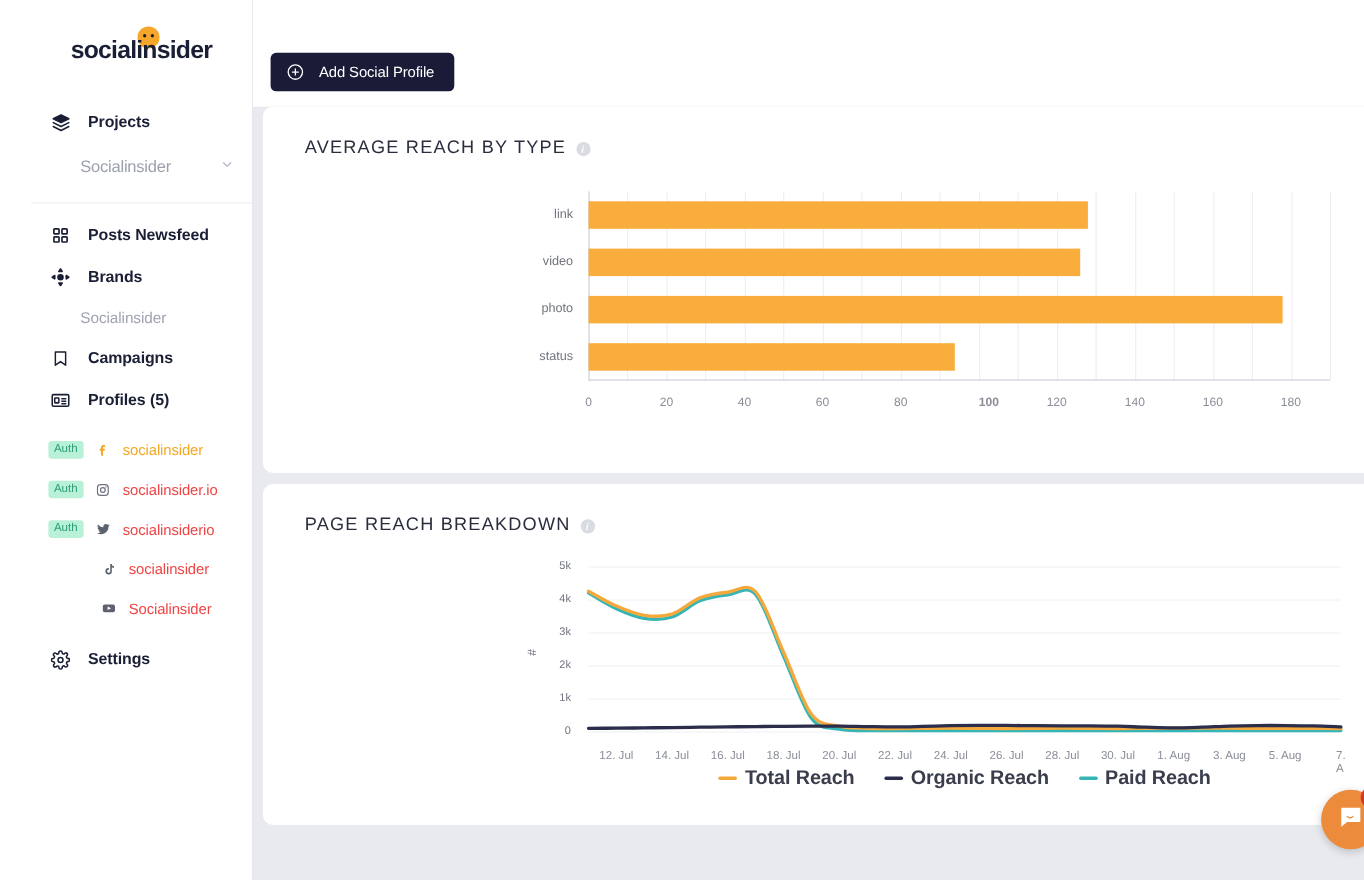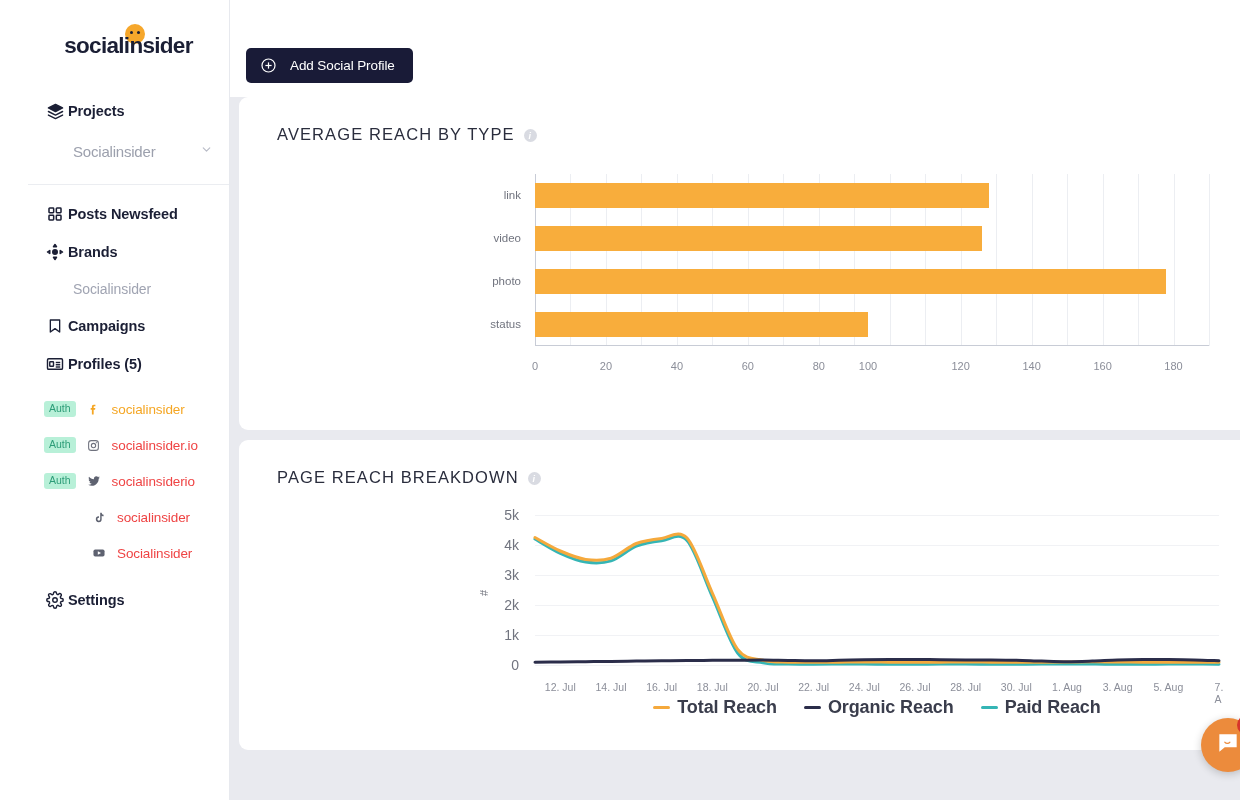--- a/index.html
+++ b/index.html
@@ -34,21 +34,21 @@
   .logo .dot:after {
     content:""; position:absolute; width:3px;height:3px;border-radius:50%;
     background:#1b1f35; left:5px; top:7px;
     box-shadow: 7px 0 0 #1b1f35;
   }
   .logo span.txt { position: relative; z-index: 1; }
   .divider { height:1px; background:#ebedf1; margin: 12px 0 0 0; }
 
   .nav-item {
     display:flex; align-items:center; height: 38px;
-    padding-left: 16px; cursor: pointer; gap: 2px;
+    padding-left: 16px; cursor: pointer; gap: 14px;
   }
   .nav-item .ico {
     width: 22px; height: 22px; display:flex; align-items:center; justify-content:center;
     color:#1b1f35; flex: 0 0 22px;
   }
   .nav-item .lbl { font-size: 14.5px; color:#1b1f35; font-weight:600; letter-spacing:-0.1px;}
   .nav-item.active .lbl { color:#f5a623; }
   .nav-item.active .ico { color:#f5a623; }
 
   .subtext {
@@ -123,21 +123,21 @@
   }
   .bc-xlab {
     position:absolute; font-size:11px; color:#8b8e99; transform:translateX(-50%);
     top:186px;
   }
 
   
   .linechart { position:relative; height: 215px; margin: 18px 0 0 0; }
   .lc-plot { position:absolute; left:296px; top:10px; right:40px; height:150px; }
   .lc-ylab { position:absolute; right:0; width:110px; text-align:right;
-             font-size:14px; color:#71747f; transform:translateY(-50%); }
+             font-size:10px; color:#71747f; transform:translateY(-50%); }
   .lc-axis-title {
     position:absolute; left:258px; top:607px; font-size:11px; color:#73757f;
     transform: rotate(-90deg); transform-origin: center;
   }
   .lc-xlab { position:absolute; font-size:10.5px; color:#8b8e99; transform:translateX(-50%); top:166px;}
   .lc-grid i { position:absolute; left:0; right:0; height:1px; background:#f1f2f5; }
   .legend {
     position:absolute; top:182px; left:0; right:0; display:flex;
     justify-content:center; gap: 27px; align-items:center;
   }
@@ -379,21 +379,21 @@
               <div class="bc-ylab" style="top: 52px; right: 688px;">video</div>
               <div class="bc-ylab" style="top: 95px; right: 688px;">photo</div>
               <div class="bc-ylab" style="top: 138px; right: 688px;">status</div>
             </div>
           <div id="bcXlabs">
               <div class="bc-xlab" style="left: 0px;">0</div>
               <div class="bc-xlab" style="left: 70.9474px;">20</div>
               <div class="bc-xlab" style="left: 141.895px;">40</div>
               <div class="bc-xlab" style="left: 212.842px;">60</div>
               <div class="bc-xlab" style="left: 283.789px;">80</div>
-              <div class="bc-xlab" style="left: 333px;">100</div>
+              <div class="bc-xlab" style="left: 364px; font-weight: bold;">100</div>
               <div class="bc-xlab" style="left: 425.684px;">120</div>
               <div class="bc-xlab" style="left: 496.632px;">140</div>
               <div class="bc-xlab" style="left: 567.579px;">160</div>
               <div class="bc-xlab" style="left: 638.526px;">180</div>
             </div>
         </div>
       </div>
     </div>
 
     <div class="card" style="height:310px;">

